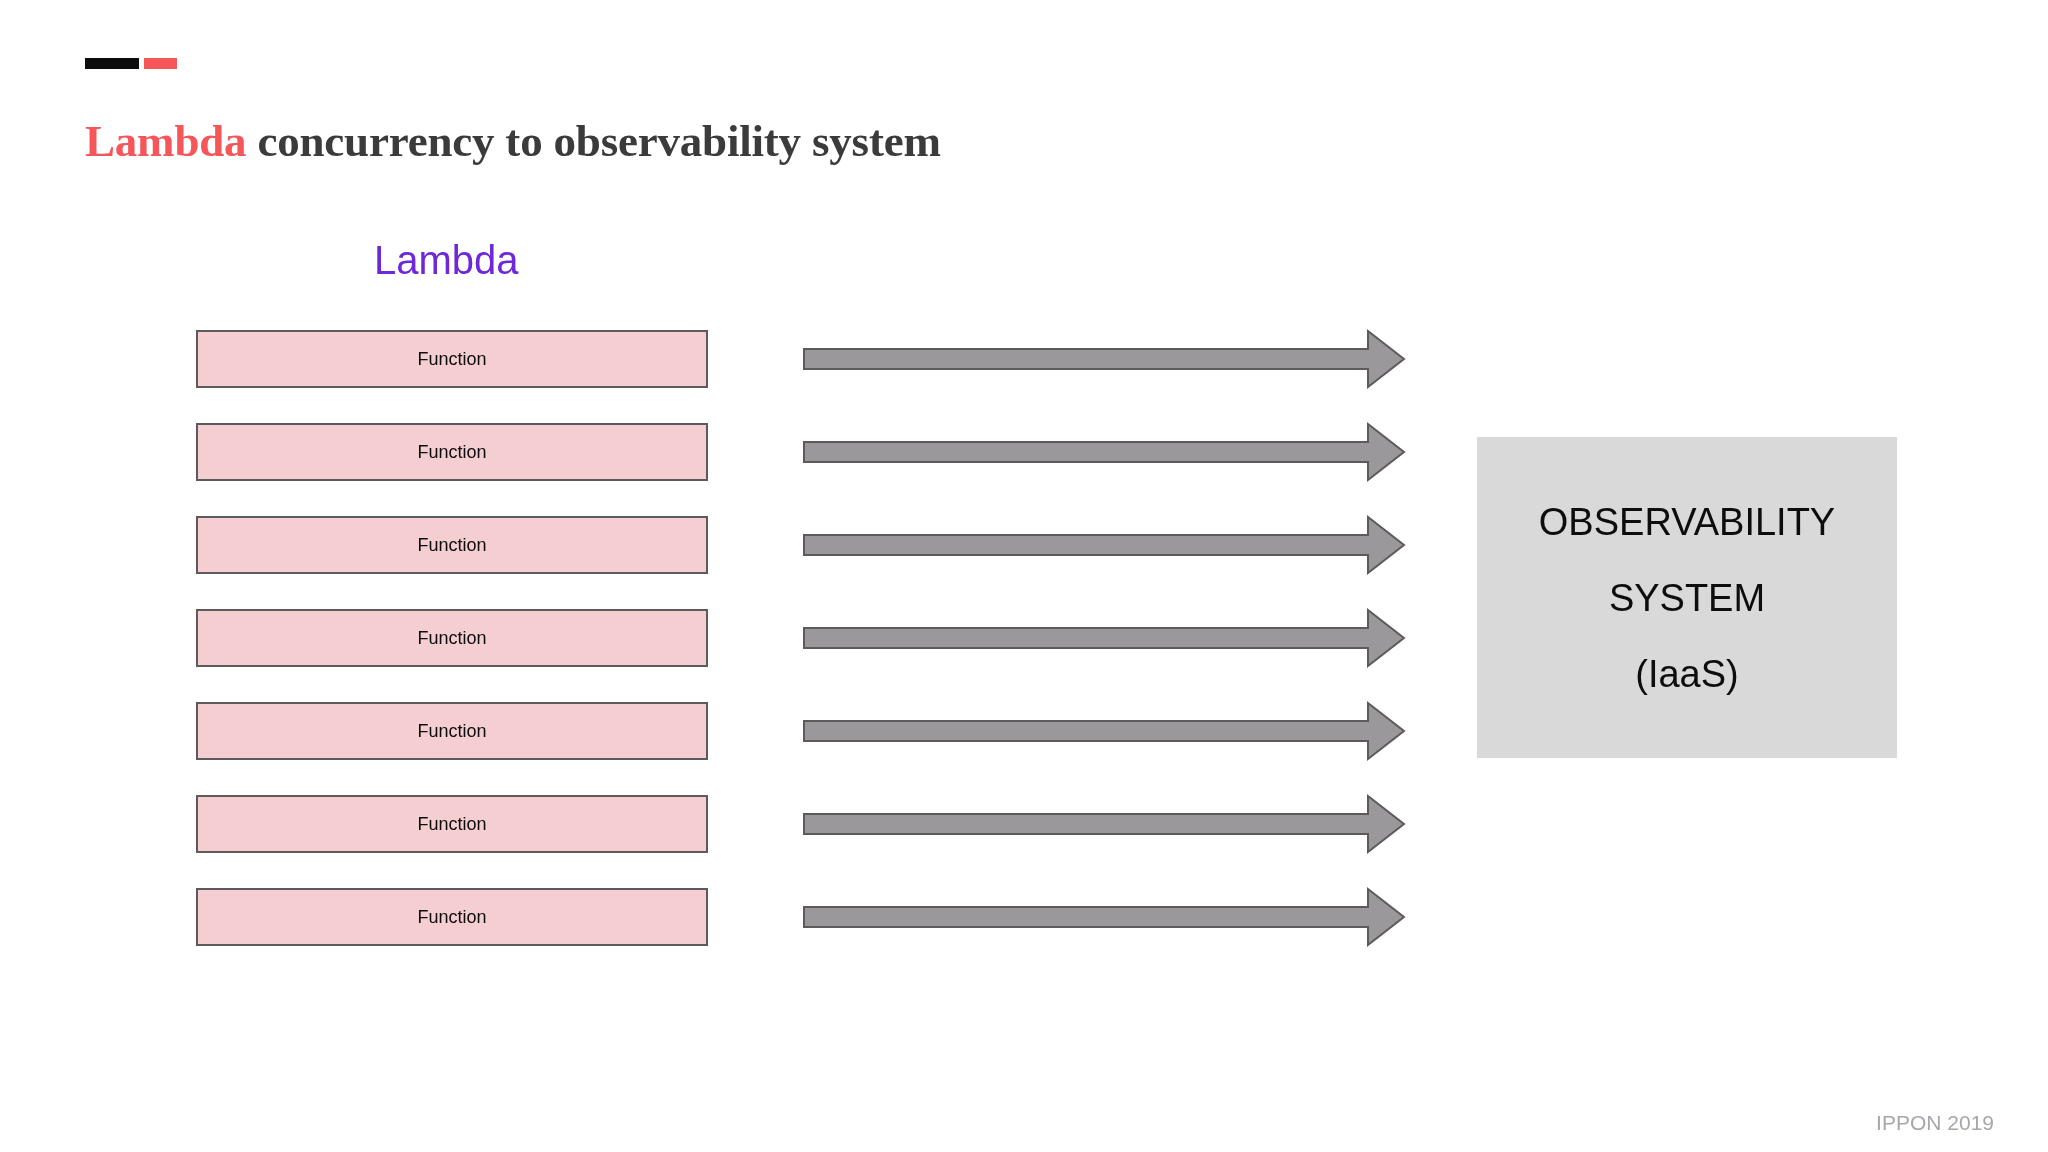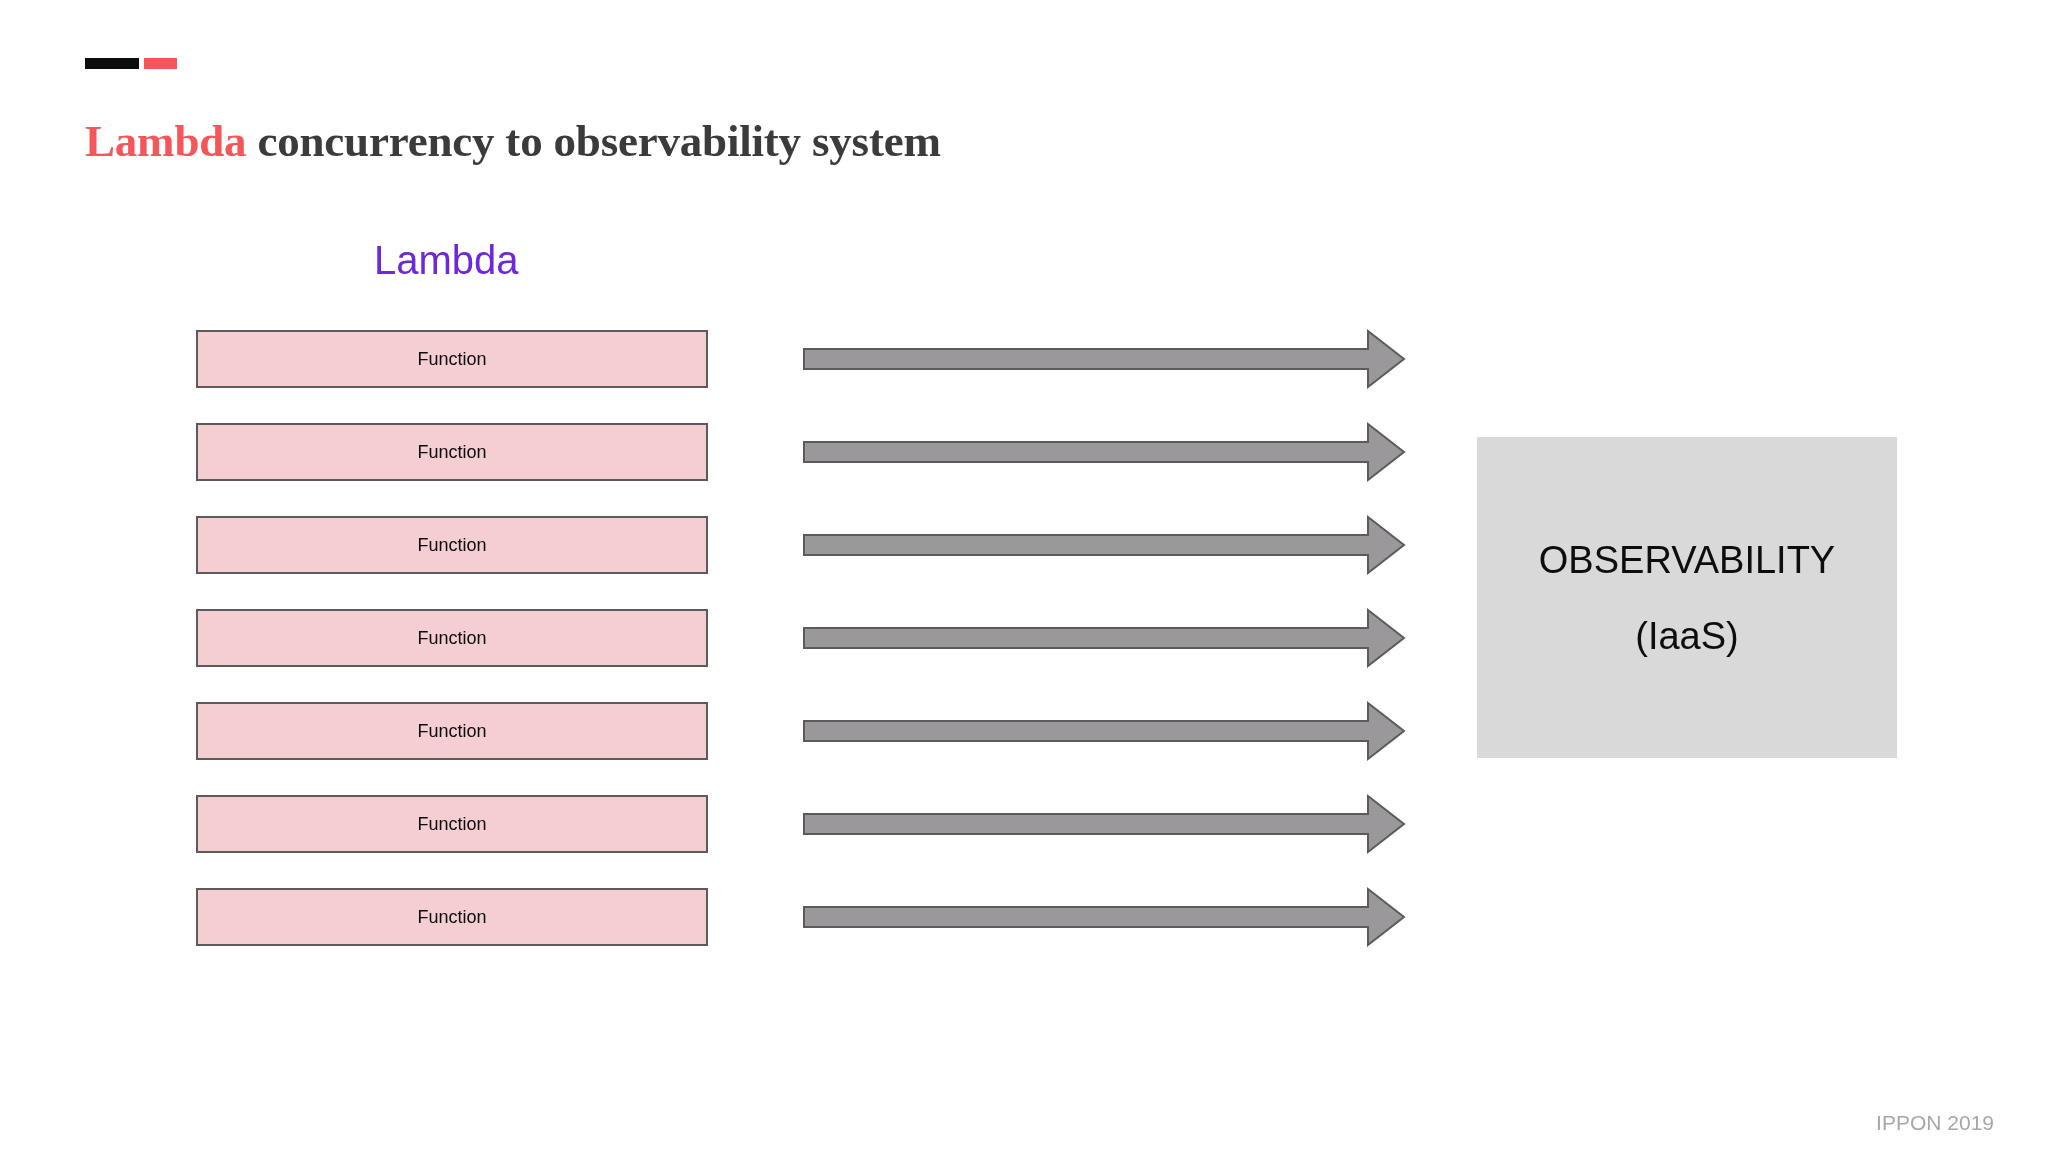--- a/index.html
+++ b/index.html
@@ -224,18 +224,19 @@
     </div>
     <div class="flow-arrow" style="top:558px;">
       <svg viewBox="0 0 602 58" preserveAspectRatio="none" aria-hidden="true">
           <polygon points="1,19 565,19 565,1 601,29 565,57 565,39 1,39" fill="#9a989a" stroke="#5d5a5c" stroke-width="2" stroke-linejoin="miter"></polygon>
         </svg>
     </div>
   </div>
 
   <div id="observability-box">
     <p class="obs-line">OBSERVABILITY</p>
+    <p class="obs-line">SYSTEM</p>
     <p class="obs-line">(IaaS)</p>
   </div>
 
   <div id="footer-credit">IPPON 2019</div>
 
 </div>
 
 </body></html>

